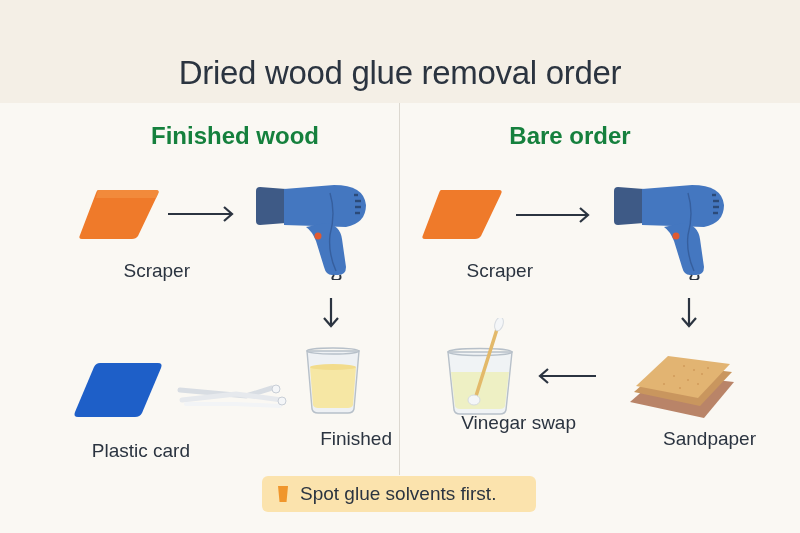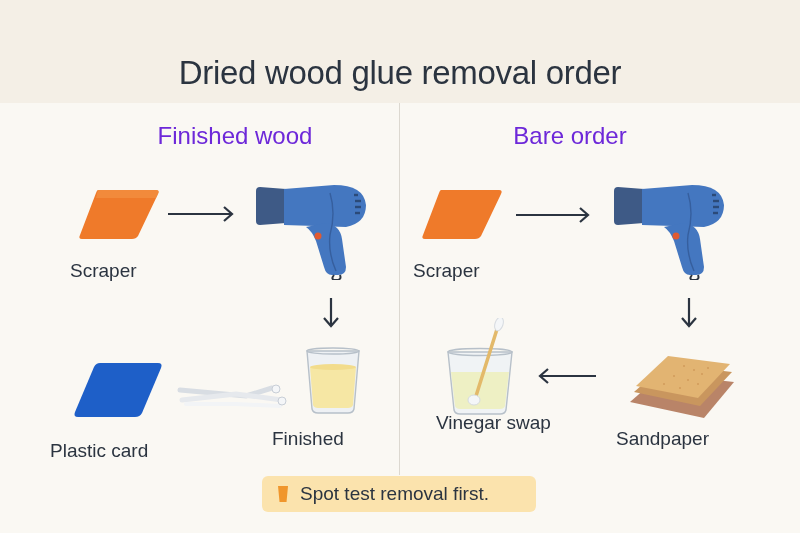--- a/index.html
+++ b/index.html
@@ -16,25 +16,25 @@
     }
     .title {
       position: absolute; left: 0; top: 30px; width: 800px; text-align: center;
       font-size: 33px; font-weight: normal; color: #2b3440; letter-spacing: -0.3px; margin-top: 24px;
     }
     .divider {
       position: absolute; left: 399px; top: 103px; width: 1px; height: 372px;
       background: #dcd8d0;
     }
     .panel-title {
-      position: absolute; font-size: 24px; font-weight: normal; color: #6d28d9;
+      position: absolute; font-size: 24px; font-weight: bold; color: #15803d;
       text-align: center;
     }
     .label {
-      position: absolute; font-size: 19px; color: #2b3440; text-align: left;
+      position: absolute; font-size: 19px; color: #2b3440; text-align: right;
       white-space: nowrap;
     }
     .icon { position: absolute; }
     .arrow { position: absolute; }
     .note {
       position: absolute; left: 262px; top: 476px; width: 274px; height: 36px;
       background: #fbe3ad; border-radius: 6px;
       display: flex; align-items: center; padding-left: 16px;
     }
     .note-icon {
@@ -169,14 +169,14 @@
     <ellipse cx="53" cy="6" rx="4" ry="7" fill="#f4f6f8" stroke="#d6dbe0" transform="rotate(18 53 6)"></ellipse>
     <ellipse cx="28" cy="82" rx="6" ry="5" fill="#f4f6f8" stroke="#d6dbe0"></ellipse>
   </svg>
   <div class="label" style="left:436px; top:412px; width:140px;">Vinegar swap</div>
 </div>
 
 <div class="note">
   <svg class="note-icon" viewBox="0 0 10 16">
     <path d="M0 0 L10 0 L8.5 16 L1.5 16 Z" fill="#f0962c"></path>
   </svg>
-  <span class="note-text">Spot test removal first.</span>
+  <span class="note-text">Spot glue solvents first.</span>
 </div>
 
 </body></html>

